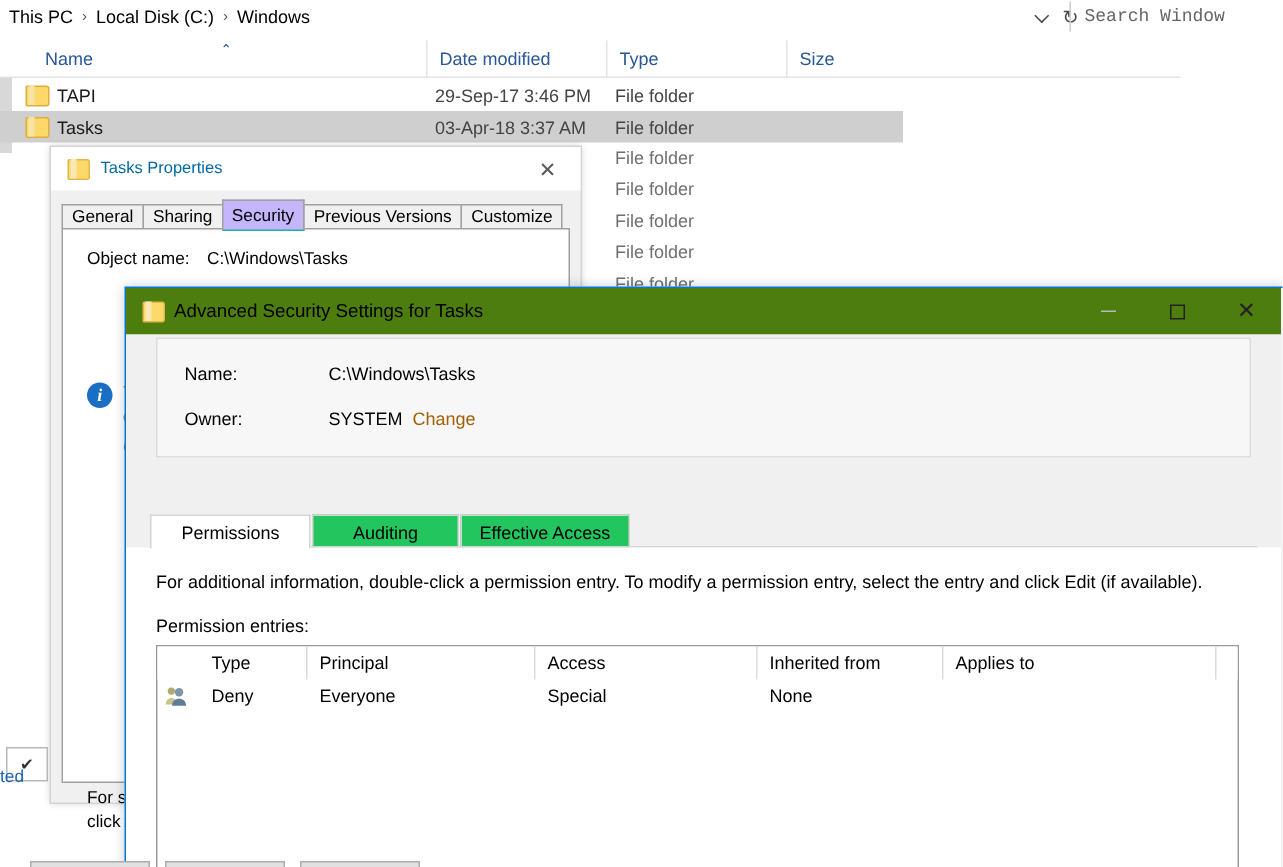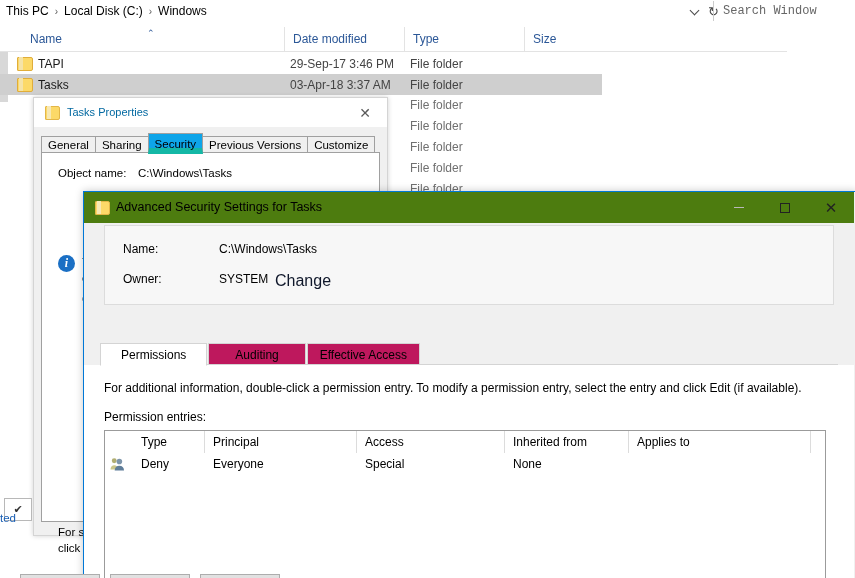--- a/index.html
+++ b/index.html
@@ -109,22 +109,22 @@
     color: #5a5a5a; font-size: 14px;
   }
 
   .ptabs { position: absolute; left: 7px; top: 36px; height: 19px; display: flex; align-items: flex-end; }
   .ptab {
     height: 17px; line-height: 17px; padding: 0 6px; font-size: 11.5px; color: #000;
     background: #f0f0f0; border: 1px solid #a0a0a0; border-bottom: none;
     margin-right: -1px; box-sizing: border-box;
   }
   .ptab.active {
-    background: #0ea5e9; height: 21px; line-height: 20px; position: relative; z-index: 3;
-    border-bottom: 6px solid #14b8a6; margin-bottom: -1px;
+    background: #c4b5fd; height: 21px; line-height: 20px; position: relative; z-index: 3;
+    border-bottom: 1px solid #14b8a6; margin-bottom: -1px;
   }
 
   .ppanel {
     position: absolute; left: 7px; top: 54px; width: 339px; height: 370px;
     background: #ffffff; border: 1px solid #a0a0a0; box-sizing: border-box;
   }
   .pobj-label { position: absolute; left: 16px; top: 14px; font-size: 11.5px; color: #000; }
   .pobj-val { position: absolute; left: 96px; top: 14px; font-size: 11.5px; color: #000; }
 
   .infoicon {
@@ -180,26 +180,26 @@
   .cls-glyph { color: #222; font-size: 15px; line-height: 1; }
 
   .adv-body { position: absolute; left: 0; top: 31px; width: 770px; height: 367px; background: #f0f0f0; }
 
   .ownerbox {
     position: absolute; left: 20px; top: 2px; width: 730px; height: 80px;
     background: #f7f7f7; border: 1px solid #dcdcdc; box-sizing: border-box;
   }
   .of-label { position: absolute; font-size: 12px; color: #000; }
   .of-val { position: absolute; font-size: 12px; color: #000; }
-  .of-link { position: absolute; font-size: 16px; color: #0f172a; }
+  .of-link { position: absolute; font-size: 12px; color: #a16207; }
 
   .advtabs { position: absolute; left: 16px; top: 118px; height: 24px; display: flex; align-items: flex-end; }
   .advtab {
     height: 22px; line-height: 22px; padding: 0 16px; font-size: 12px; color: #000;
-    background: #be185d; border: 1px solid #d4d4d4; border-bottom: none;
+    background: #22c55e; border: 1px solid #d4d4d4; border-bottom: none;
     box-sizing: border-box; margin-right: 1px; white-space: nowrap;
   }
   .advtab.active {
     background: #ffffff; border: 1px solid #d4d4d4; border-bottom: 1px solid #ffffff;
     position: relative; z-index: 3; margin-bottom: -1px; height: 23px; line-height: 22px;
   }
   .advtab-underline {
     position: absolute; left: 16px; top: 141px; width: 738px; height: 1px; background: #d4d4d4;
   }
   .adv-content { position: absolute; left: 0; top: 142px; width: 770px; height: 225px; background: #ffffff; }

